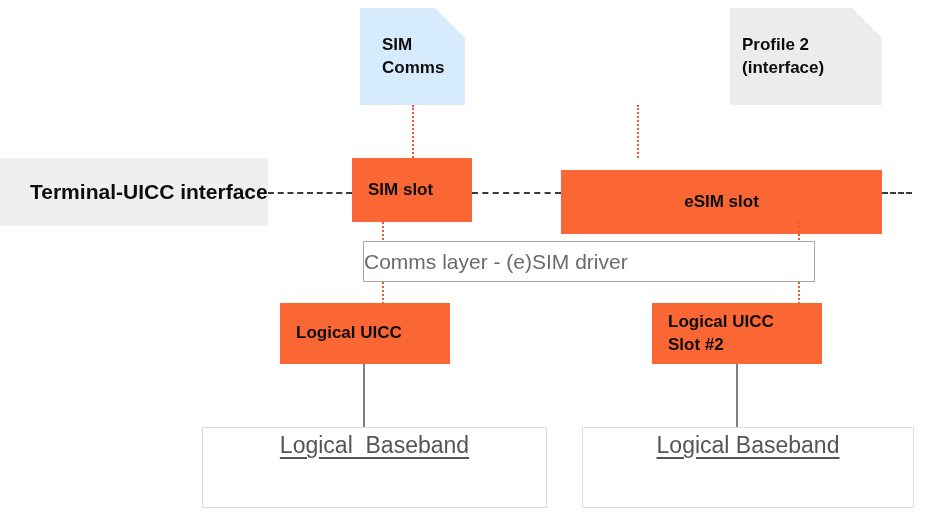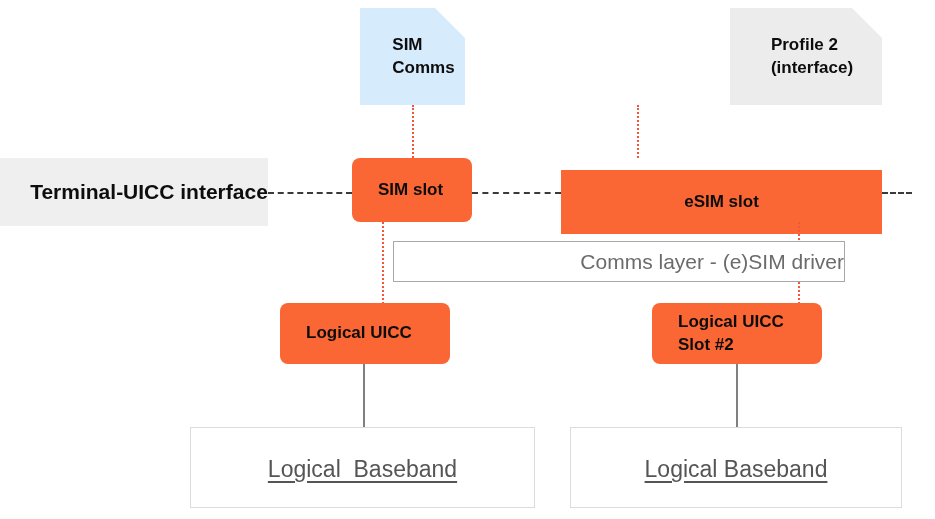--- a/index.html
+++ b/index.html
@@ -19,21 +19,20 @@
     left: 0; top: 0;
     width: 935px;
     height: 519px;
   }
 
   .node {
     position: absolute;
     box-sizing: border-box;
     display: flex;
     align-items: center;
-    justify-content: center;
   }
 
   
   .card {
     -webkit-clip-path: polygon(0 0, calc(100% - 30px) 0, 100% 30px, 100% 100%, 0 100%);
     clip-path: polygon(0 0, calc(100% - 30px) 0, 100% 30px, 100% 100%, 0 100%);
     padding-left: 22px;
     font-size: 17px;
     font-weight: bold;
     color: #0d0d0d;
@@ -49,49 +48,48 @@
     font-size: 17px;
     font-weight: bold;
     line-height: 1.32;
   }
   .slot-center {
     justify-content: center;
     text-align: center;
   }
   .slot-left {
     justify-content: flex-start;
-    padding-left: 26px;
-    border-radius: 8px;
+    padding-left: 16px;
   }
 
   
   .flat-gray {
     background: #efefef;
     color: #0d0d0d;
     font-size: 21px;
     font-weight: bold;
     padding-left: 30px;
   }
 
   
   .outlined {
     background: #ffffff;
     border: 1px solid #a8a8a8;
-    justify-content: flex-end;
+    justify-content: flex-start;
     color: #6b6b6b;
     font-size: 21px;
     font-weight: normal;
-    margin-left: 30px;
   }
   .baseband-box {
     background: #ffffff;
     border: 1px solid #dcdcdc;
     justify-content: center;
     align-items: flex-start;
-    padding-top: 28px;
+    padding-top: 4px;
+    margin-left: 12px;
   }
   .baseband-label {
     color: #555555;
     font-size: 23px;
     font-weight: normal;
     text-decoration: underline;
     text-underline-offset: 4px;
     white-space: pre;
   }
 

